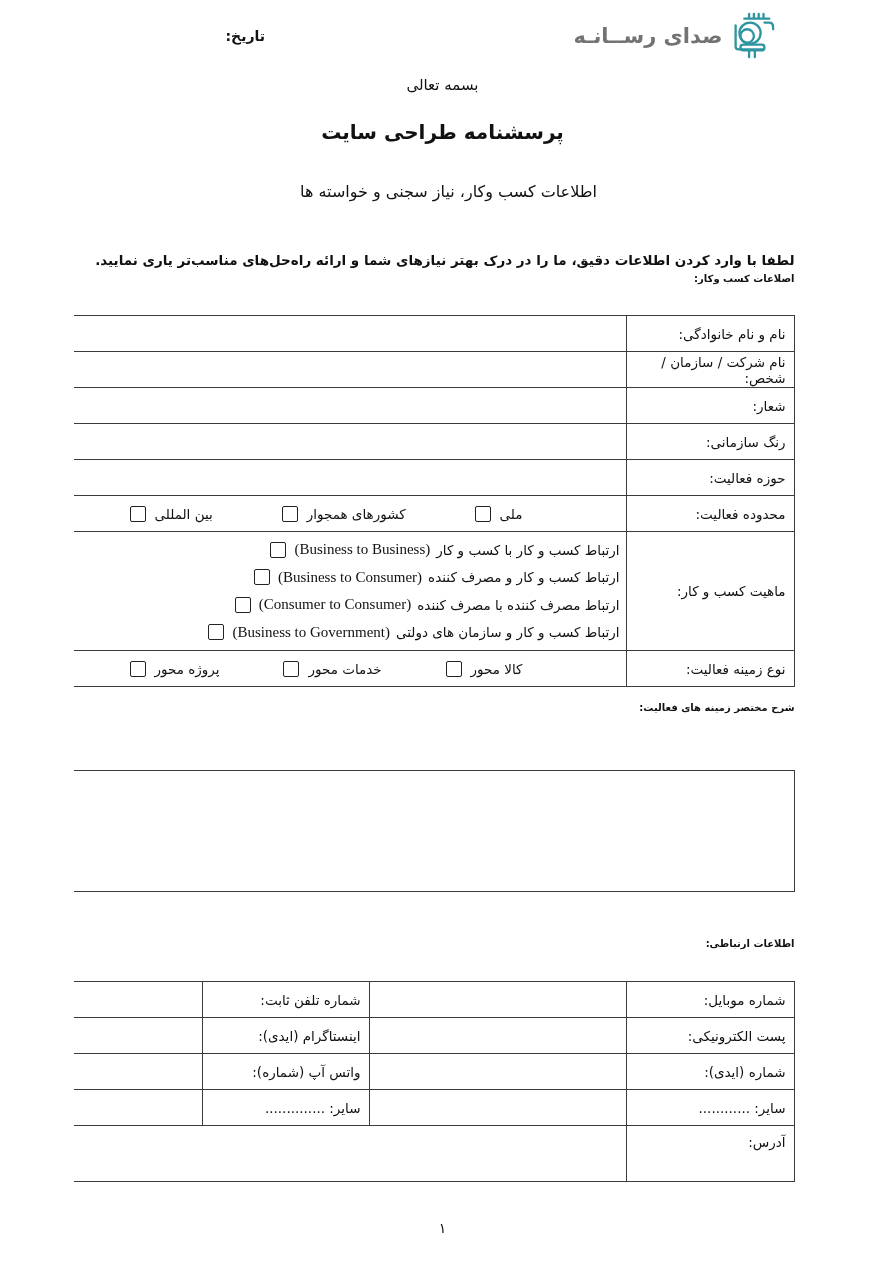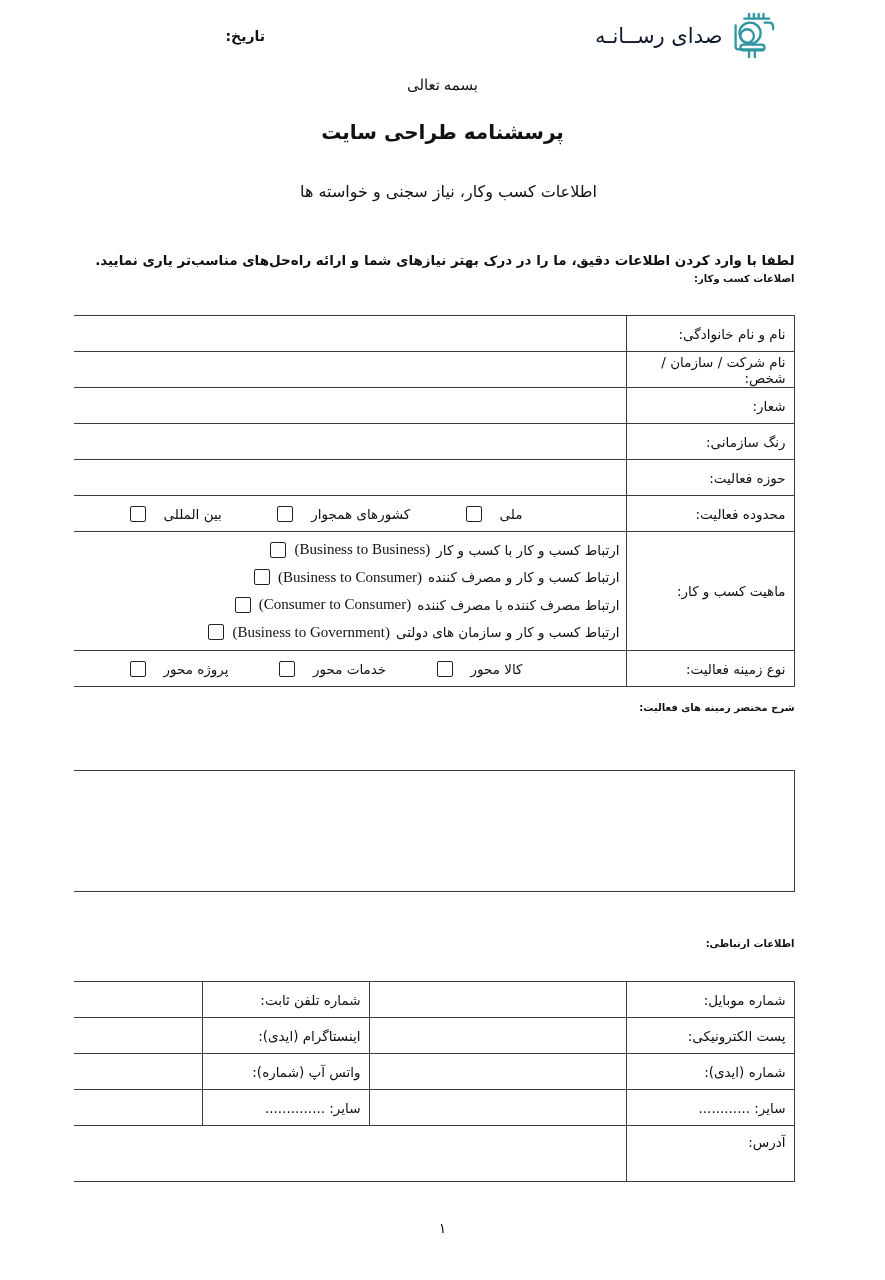--- a/index.html
+++ b/index.html
@@ -29,22 +29,22 @@
     position: absolute;
     top: 10px;
     right: 36px;
     display: flex;
     align-items: center;
     gap: 3px;
     direction: ltr;
   }
   .logo-text {
     font-size: 21px;
-    font-weight: normal;
-    color: #0f172a;
+    font-weight: bold;
+    color: #737373;
     letter-spacing: 0.5px;
   }
   .logo-icon { width: 50px; height: 52px; }
   .logo-icon svg { width: 100%; height: 100%; }
 
   
   .center-line { position: absolute; right: 0; left: 0; text-align: center; }
   .bismillah { top: 76px; font-size: 15px; }
   .doc-title { top: 120px; font-size: 20px; font-weight: bold; }
   .doc-subtitle { top: 182px; font-size: 16px; padding-left: 12px; }
@@ -102,21 +102,21 @@
     flex: 0 0 auto;
   }
 
   .opts {
     display: flex;
     align-items: center;
     justify-content: space-between;
     padding-right: 95px;
     padding-left: 178px;
   }
-  .opt { display: flex; align-items: center; gap: 18px; }
+  .opt { display: flex; align-items: center; gap: 9px; }
 
   .nature-cell { padding: 4px 6px; }
   .nature-line {
     display: flex;
     align-items: center;
     justify-content: flex-start;
     direction: rtl;
     height: 27.5px;
   }
   .nature-line .en {
@@ -171,21 +171,21 @@
         <circle cx="22" cy="27" r="7"></circle>
 
         <path d="M10 16 v22 q0 3 3 3 h25"></path>
         <rect x="15" y="36" width="25" height="6" rx="3"></rect>
         <line x1="24" y1="43" x2="24" y2="49"></line>
         <line x1="30" y1="43" x2="30" y2="49"></line>
       </svg>
     </span>
   </div>
 
-  <div class="center-line bismillah" style="position:absolute;font-family:Liberation Serif, serif;">بسمه تعالی</div>
+  <div class="center-line bismillah" style="position:absolute;">بسمه تعالی</div>
   <div class="center-line doc-title" style="position:absolute;">پرسشنامه طراحی سایت</div>
   <div class="center-line doc-subtitle" style="position:absolute;">اطلاعات کسب وکار، نیاز سجنی و خواسته ها</div>
   <div class="intro">لطفا با وارد کردن اطلاعات دقیق، ما را در درک بهتر نیازهای شما و ارائه راه‌حل‌های مناسب‌تر یاری نمایید.</div>
 
   <div class="section-heading biz-heading">اصلاعات کسب وکار:</div>
 
   <table class="biz-table">
     <colgroup>
         <col style="width:168px">
         <col style="width:683px">

